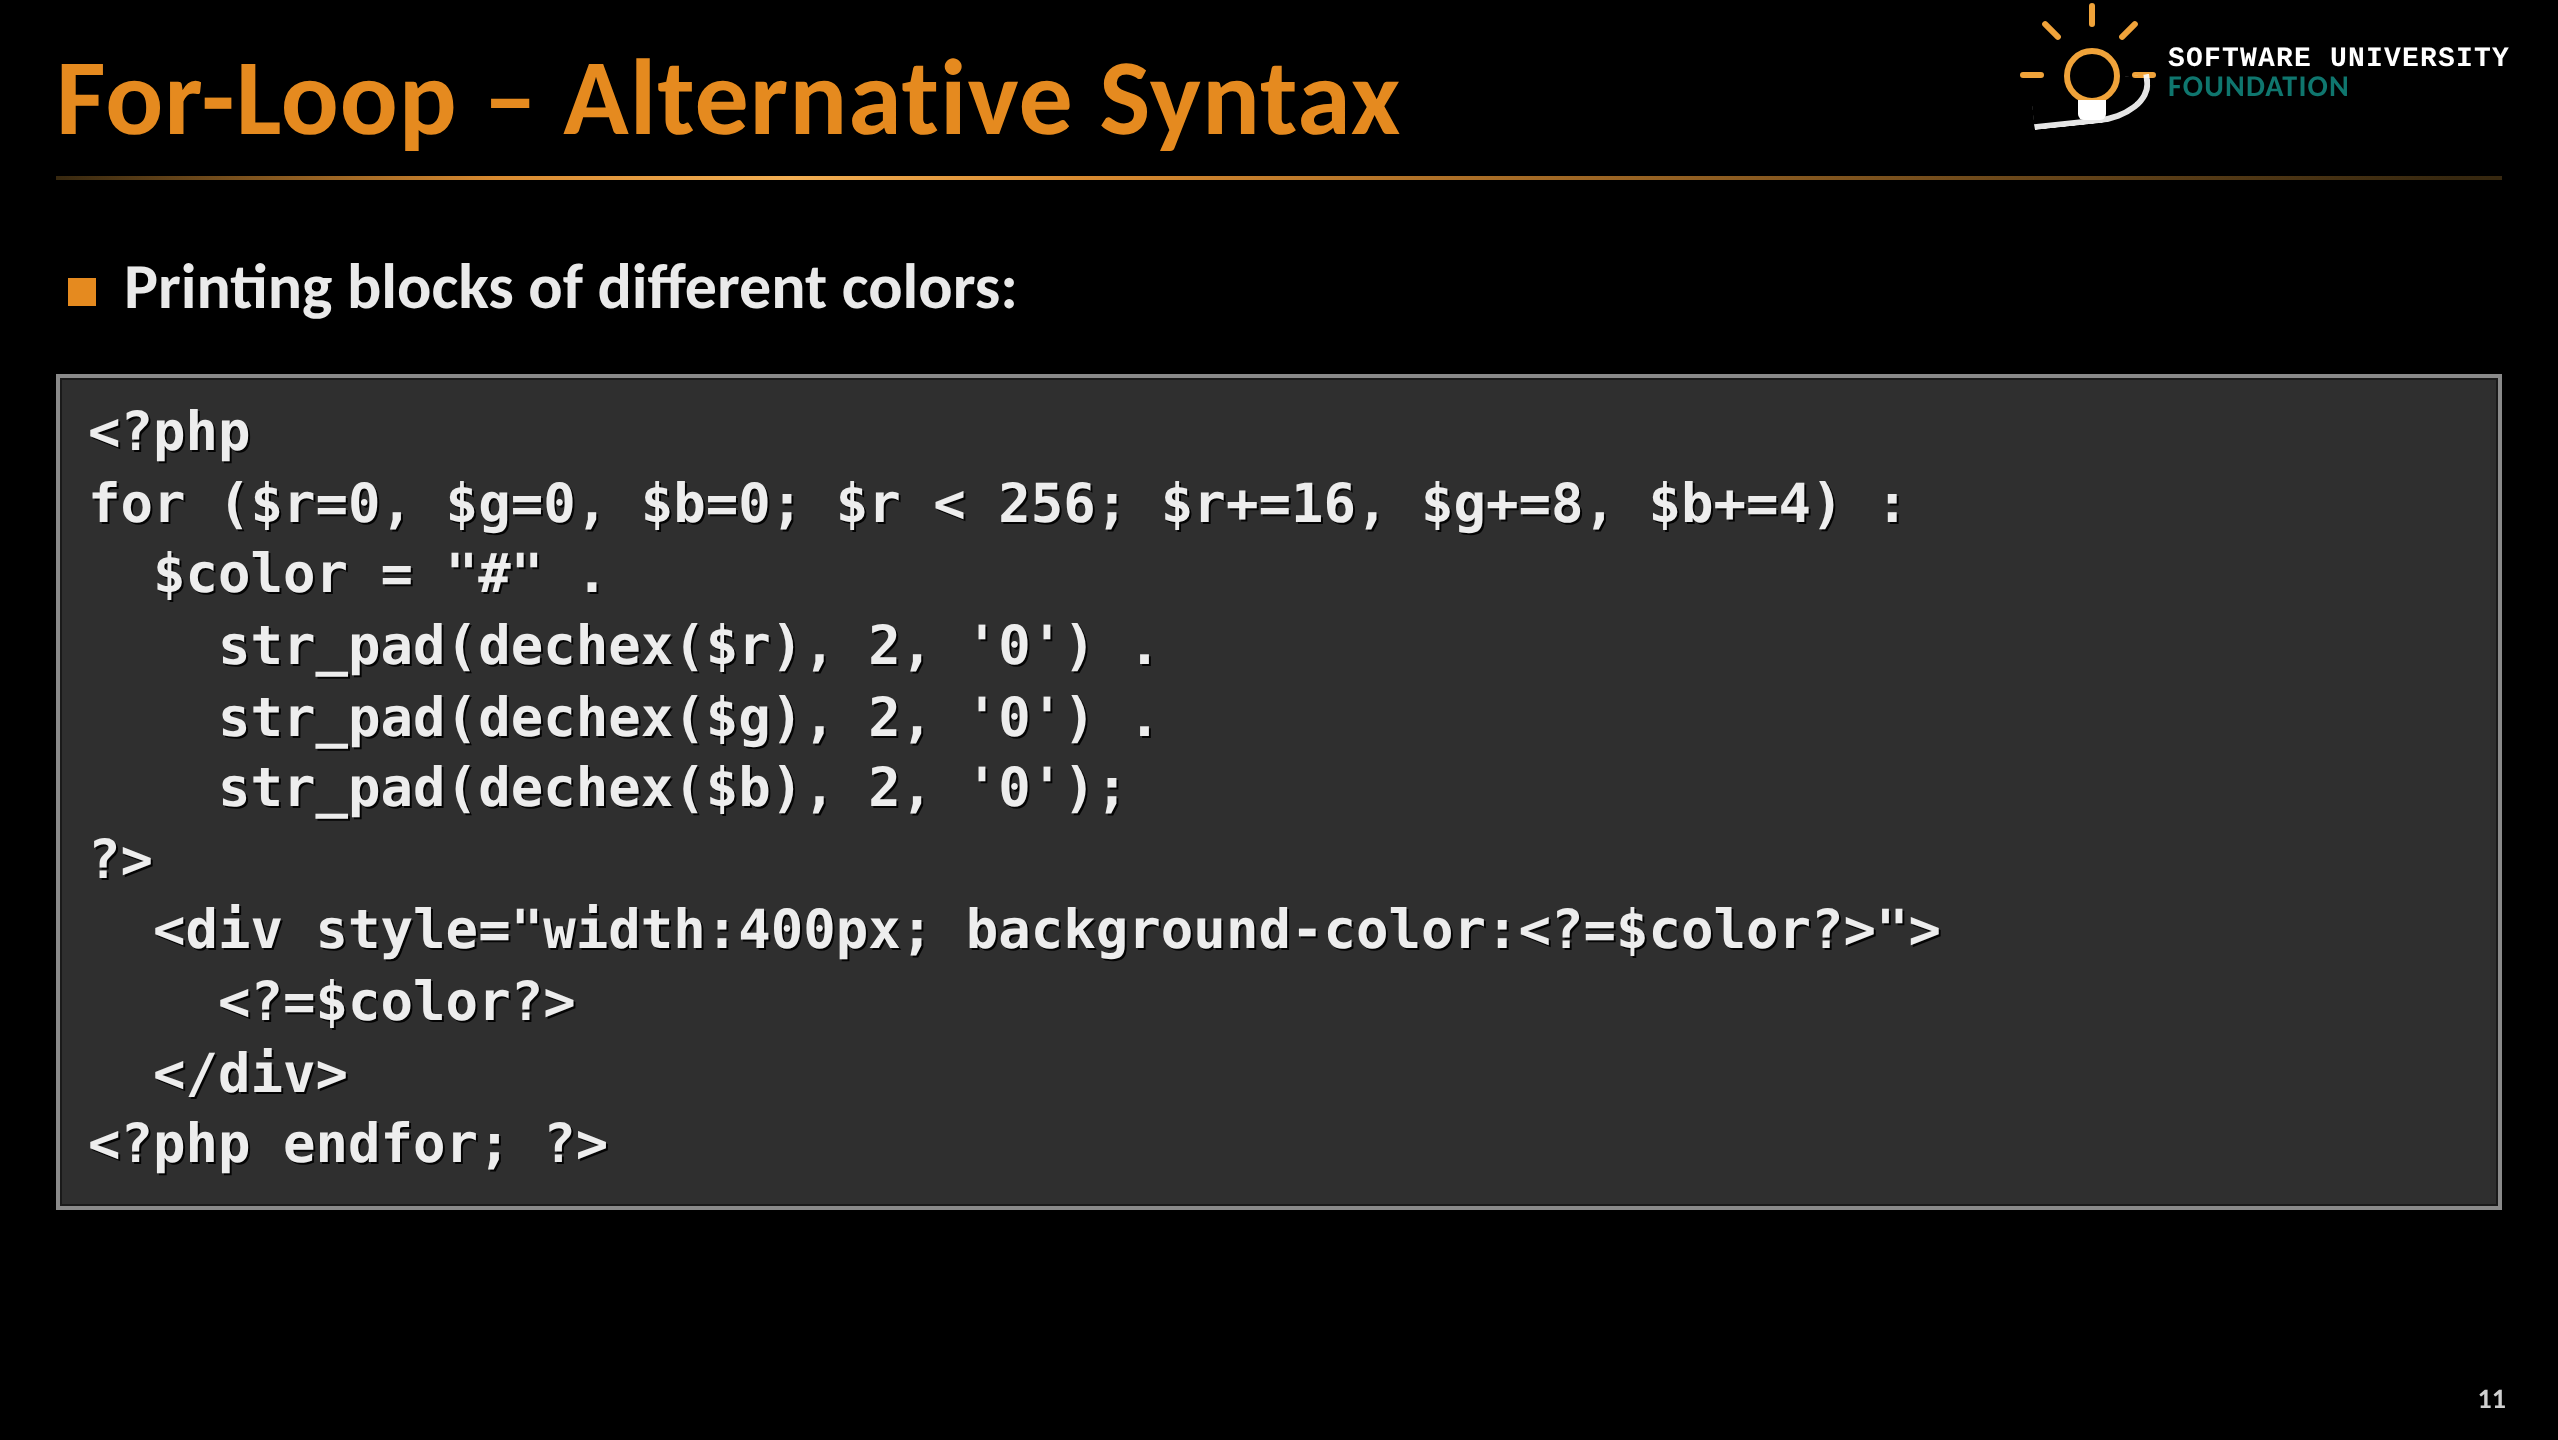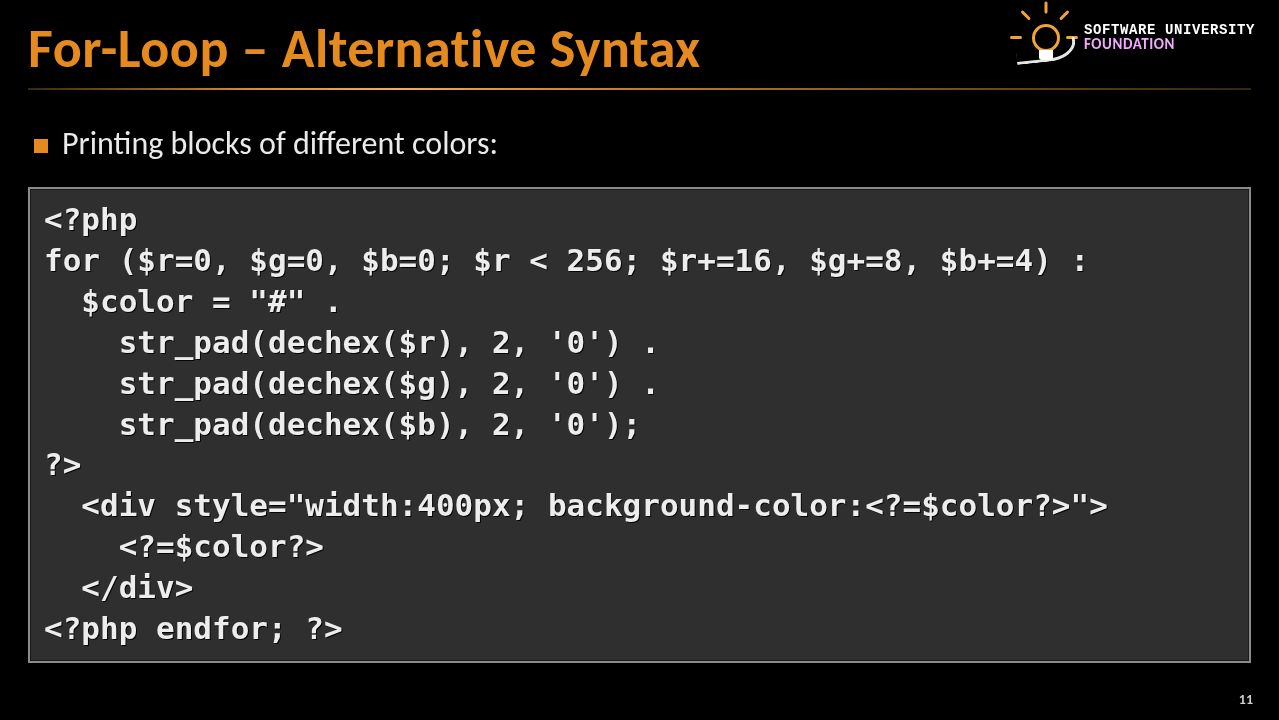--- a/index.html
+++ b/index.html
@@ -39,32 +39,32 @@
   }
   .bullet-square {
     width: 14px; height: 14px;
     background: #e58a1f;
     flex: 0 0 auto;
     margin-top: 4px;
   }
   .bullet-text {
     font-size: 32px;
     color: #eaeaea;
-    font-weight: 400;
+    font-weight: 700;
   }
   .codeblock {
     margin-top: 24px;
     border: 2px solid #8a8a8a;
     background: #2f2f2f;
     padding: 10px 14px 12px 14px;
     box-shadow: inset 0 0 0 1px #1a1a1a;
   }
   .codeblock pre {
     font-family: "Consolas", "Menlo", monospace;
-    font-size: 31px;
+    font-size: 27px;
     line-height: 1.32;
     color: #ededed;
     font-weight: 700;
     white-space: pre;
     text-shadow: 1px 1px 0 rgba(0,0,0,.9);
   }
   .page-num {
     position: absolute;
     right: 26px;
     bottom: 12px;
@@ -121,21 +121,21 @@
     border-left: none;
     border-bottom-right-radius: 28px 18px;
     transform: rotate(-6deg);
     opacity: .9;
   }
   .logo-text {
     line-height: 1.02;
     font-weight: 700;
   }
   .logo-line1 { color: #fff; font-size: 14px; letter-spacing: .6px; font-family: Liberation Mono, monospace; }
-  .logo-line2 { color: #f0abfc; font-size: 15px; letter-spacing: .6px; }
+  .logo-line2 { color: #0f766e; font-size: 15px; letter-spacing: .6px; }
 </style>
 </head>
 <body>
 
 <div class="slide">
 
   <div class="logo">
     <div class="logo-mark">
       <div class="ray r1"></div>
         <div class="ray r2"></div>

